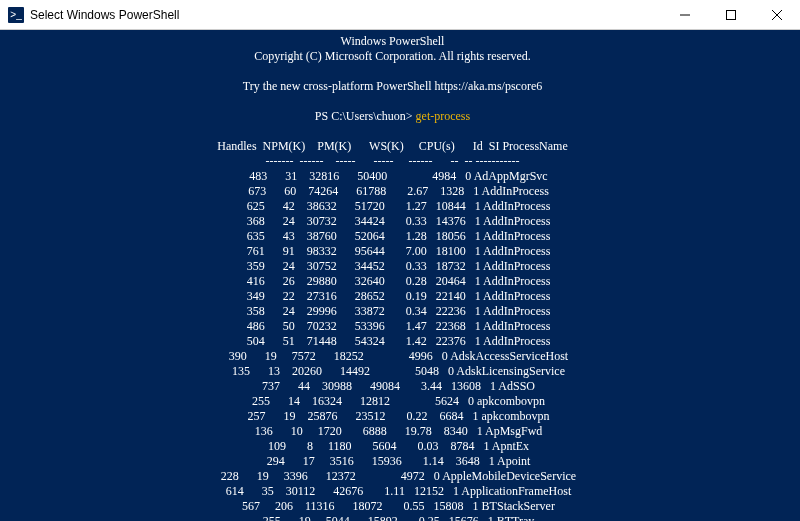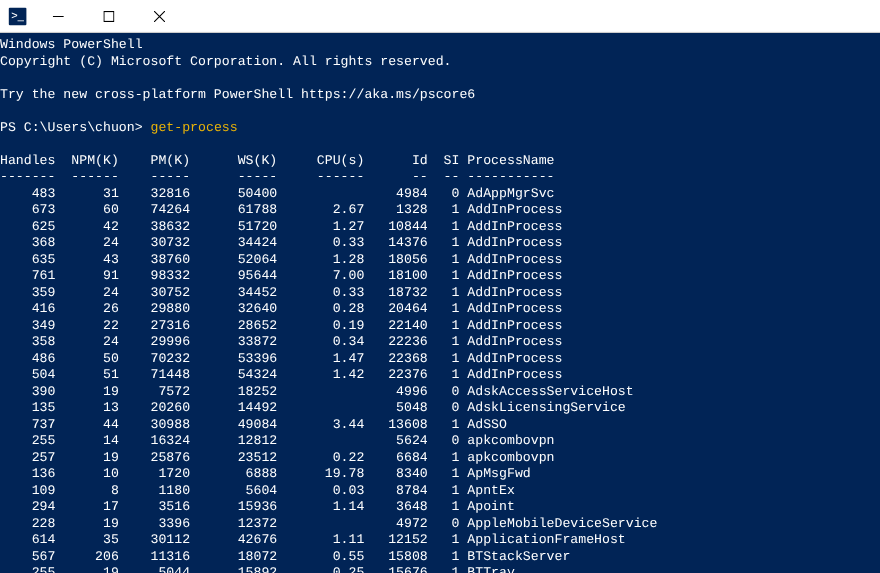--- a/index.html
+++ b/index.html
@@ -45,35 +45,37 @@
       justify-content: center;
       font-size: 10px;
       color: #000;
       cursor: default;
     }
     .win-btn svg { width: 10px; height: 10px; stroke: currentColor; stroke-width: 1; fill: none; }
     .terminal {
       flex: 1;
       background: #012456;
       color: #fff;
-      font-family: Liberation Mono, monospace;
+      font-family: Liberation Serif, serif;
       font-size: 12px;
       line-height: 15px;
       padding: 4px 15px 0 0;
       overflow: hidden;
       white-space: pre;
+      text-align: center;
     }
     .yellow { color: #eab308; }
     .row { white-space: pre; }
   </style>
 </head>
 <body>
 
 <div class="titlebar">
   <span class="titlebar-icon">&gt;_</span>
+  <span class="titlebar-title">Select Windows PowerShell</span>
   <div class="win-controls">
     <div class="win-btn">
       <svg viewBox="0 0 10 10">
           <path d="M0 5 H10"></path>
         </svg>
     </div>
     <div class="win-btn">
       <svg viewBox="0 0 10 10">
           <rect x="0.5" y="0.5" width="9" height="9"></rect>
         </svg>

